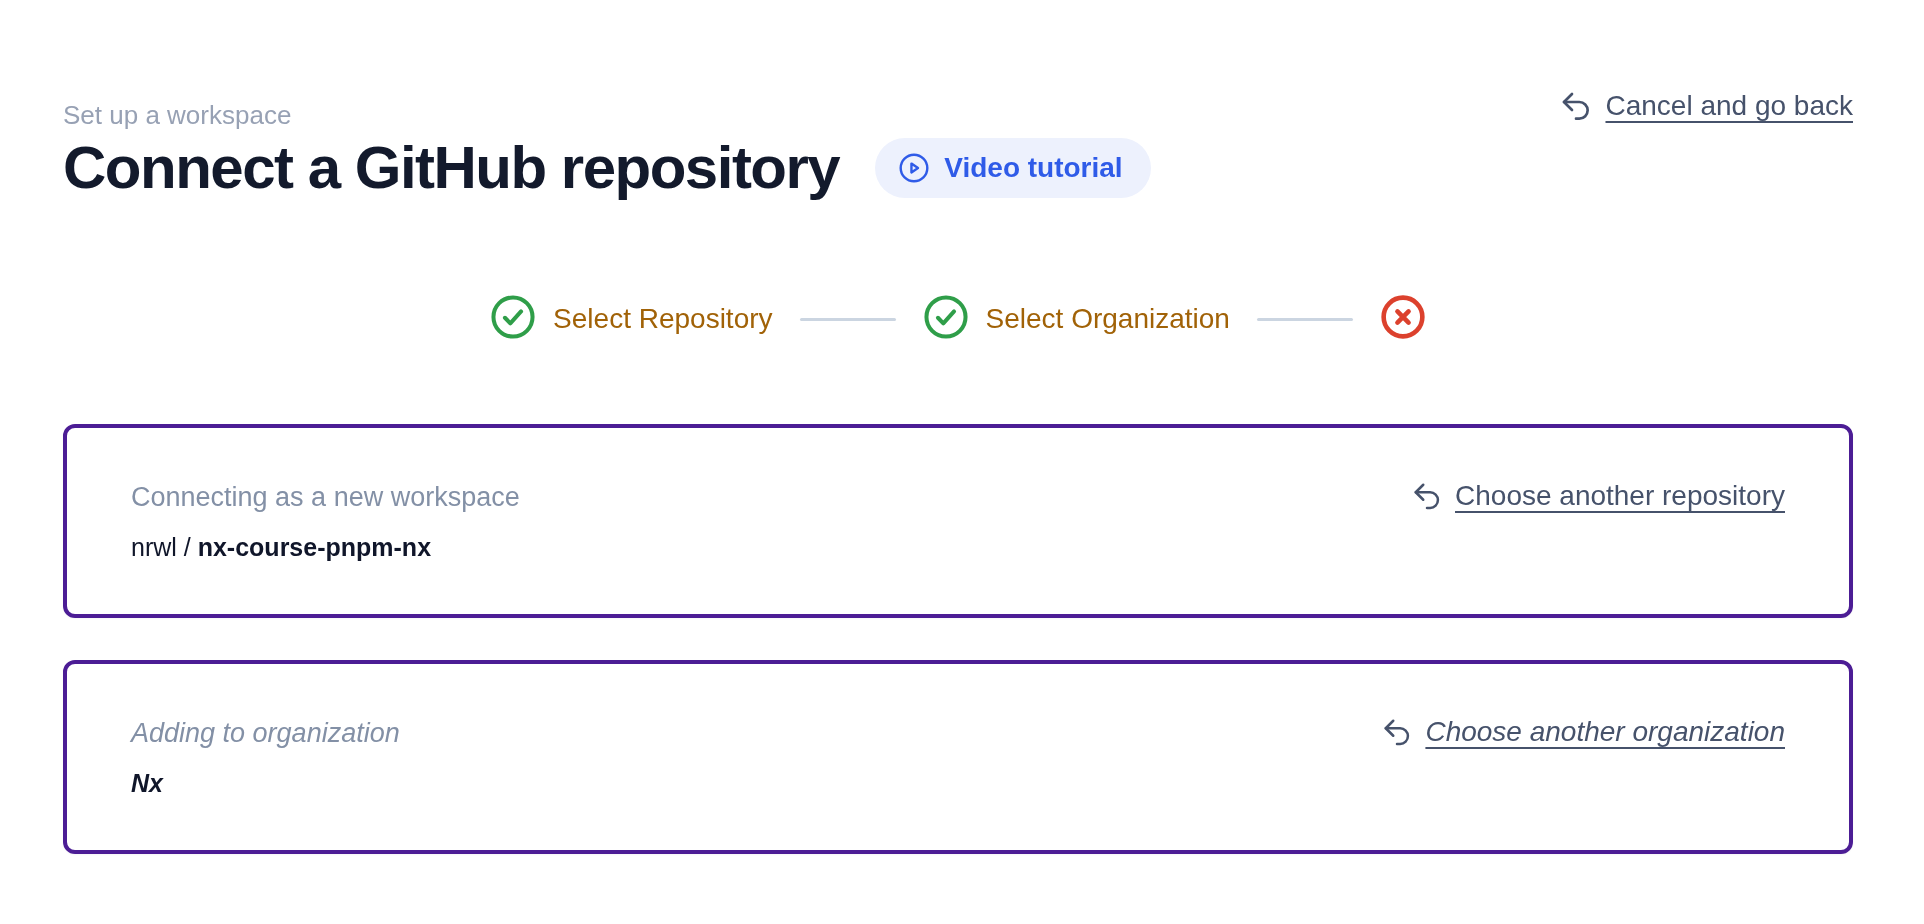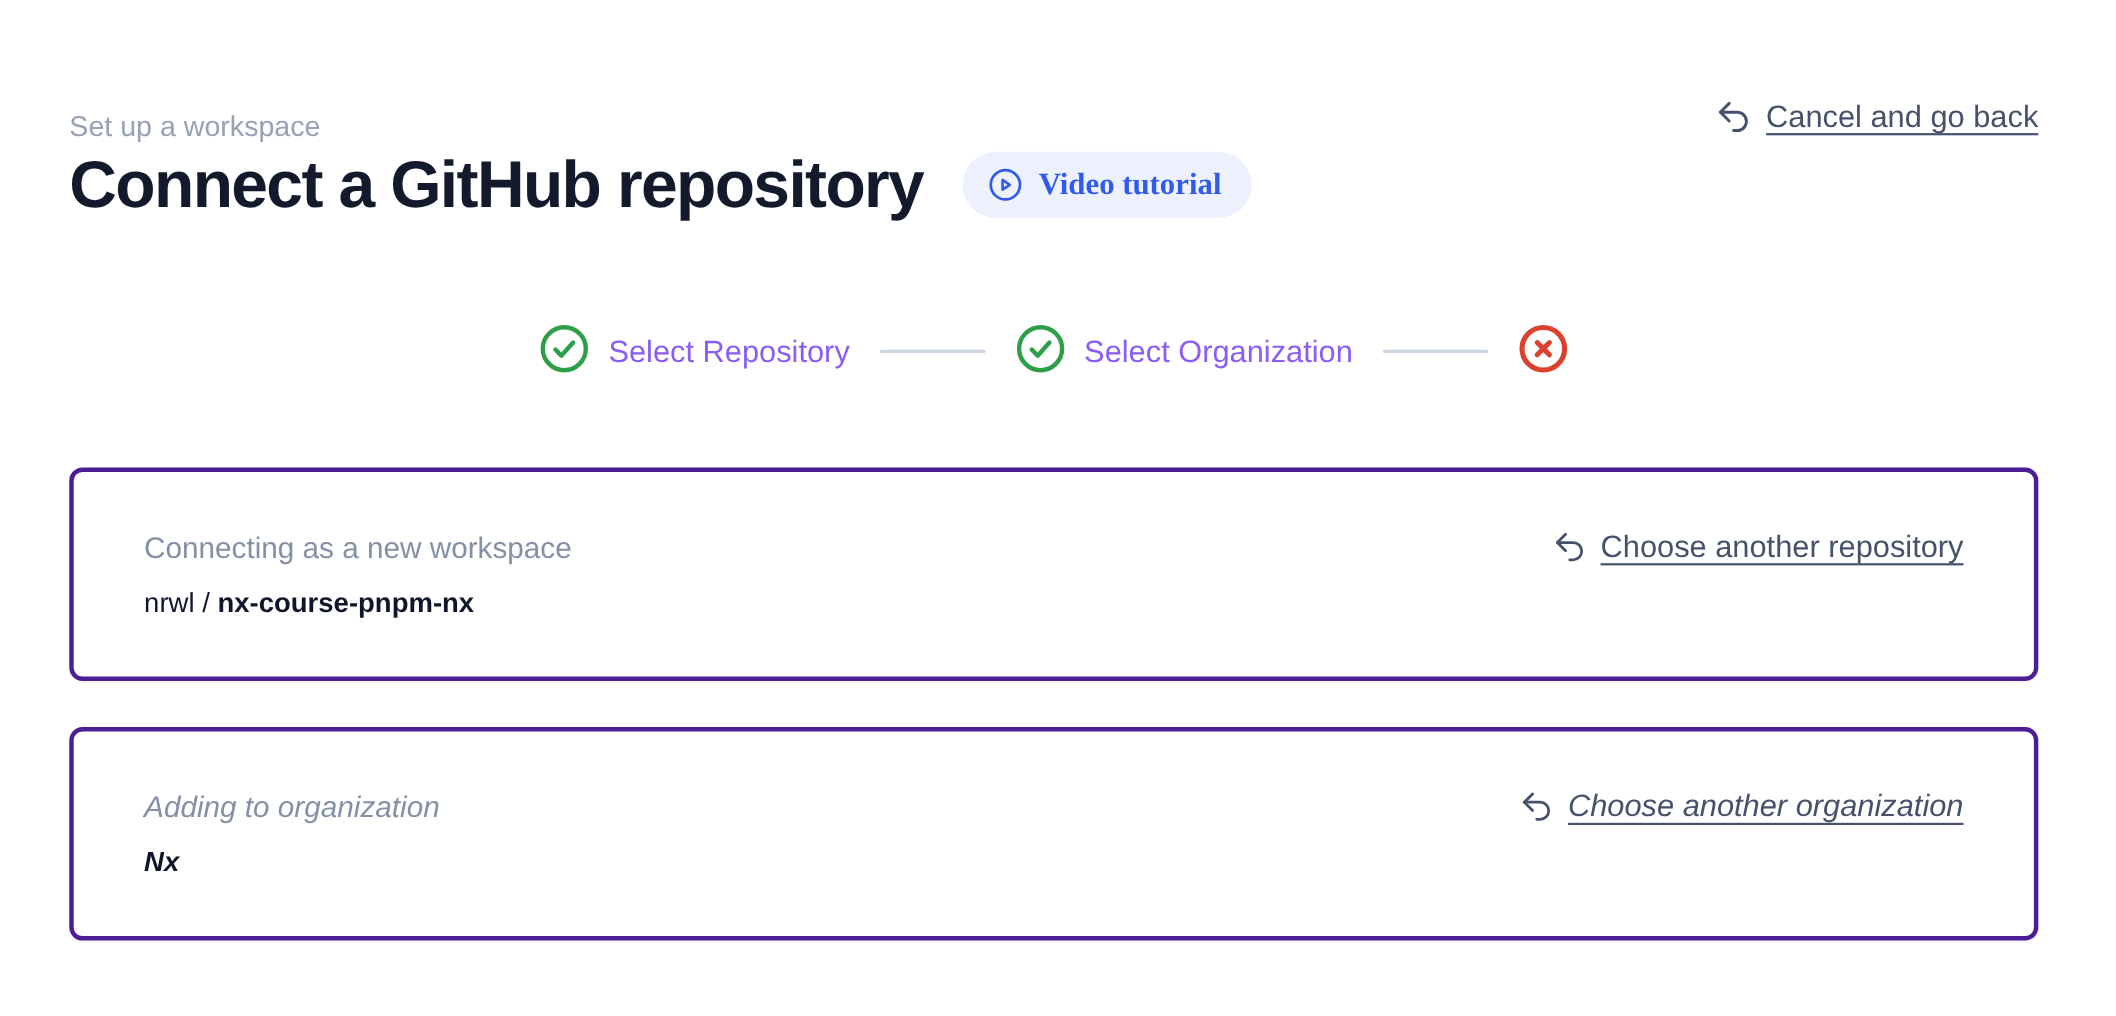--- a/index.html
+++ b/index.html
@@ -44,21 +44,21 @@
     display: inline-flex;
     align-items: center;
     gap: 13px;
     background: #edf1fd;
     border: none;
     border-radius: 999px;
     padding: 13px 28px 13px 22px;
     color: #2f5be8;
     font-size: 28px;
     font-weight: 700;
-    font-family: Liberation Serif, serif;
+    font-family: Liberation Sans, sans-serif;
     cursor: pointer;
     white-space: nowrap;
     justify-content: space-between;
   }
   .video-pill svg { display: block; }
 
   .link {
     display: inline-flex;
     align-items: center;
     gap: 13px;
@@ -85,21 +85,21 @@
     align-items: center;
   }
   .step {
     display: flex;
     align-items: center;
     gap: 17px;
   }
   .step-label {
     font-size: 28px;
     font-weight: 500;
-    color: #8b5cf6;
+    color: #a16207;
     white-space: nowrap;
   }
   .step-icon { display: block; flex: none; }
   .connector {
     width: 96px;
     height: 3px;
     background: #cbd5e1;
     border-radius: 2px;
     margin: 0 27px;
   }

